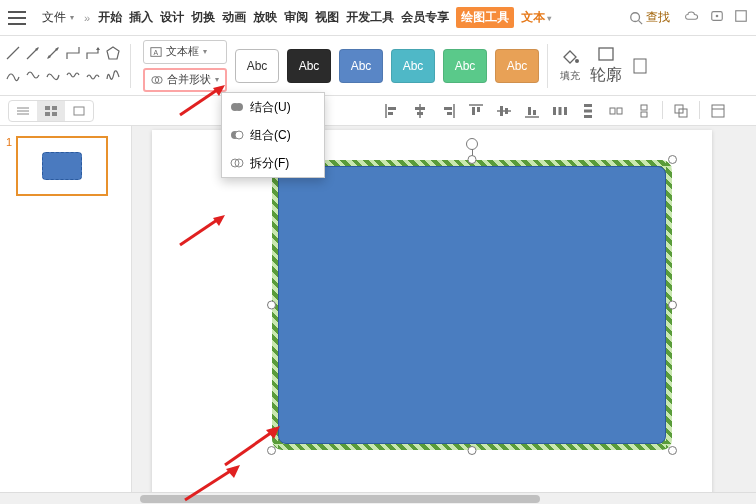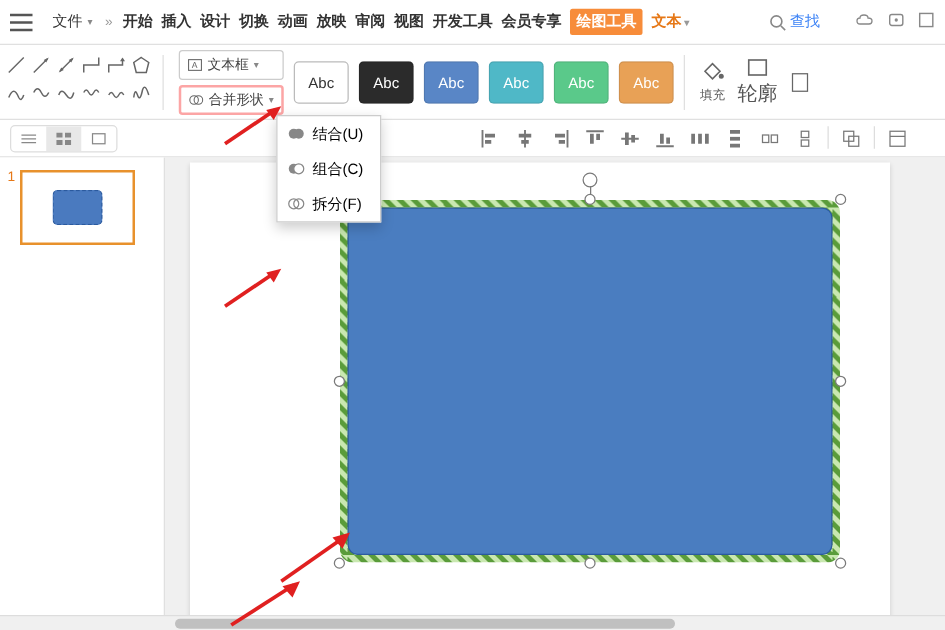--- a/index.html
+++ b/index.html
@@ -9,21 +9,21 @@
 .menu-icon { width: 18px; height: 14px; margin-right: 6px; display: flex; flex-direction: column; justify-content: space-between; }
 .menu-icon span { height: 2px; background: #555; }
 .file-btn { display: flex; align-items: center; margin-right: 10px; cursor: pointer; }
 .file-btn .caret { margin-left: 4px; font-size: 8px; color: #888; }
 .chevrons { color: #999; font-size: 11px; margin-right: 8px; }
 .tabs { display: flex; gap: 7px; flex: 1; align-items: center; }
 .tab { font-size: 12px; color: #333; cursor: pointer; white-space: nowrap; font-weight: bold; }
 .tab.active { color: #fff; background: #f78c3a; padding: 2px 5px; border-radius: 2px; }
 .tab.orange-text { color: #e67817; }
 .tab.small-caret::after { content: " ▾"; font-size: 8px; color: #999; }
-.right-tools { display: flex; align-items: flex-end; gap: 28px; color: #3b82f6; }
+.right-tools { display: flex; align-items: flex-end; gap: 14px; color: #a16207; }
 .search-group { display: flex; align-items: center; gap: 3px; cursor: pointer; }
 .cloud-icons { display: flex; gap: 10px; }
 .cloud-icons span { font-size: 14px; cursor: pointer; }
 
 .ribbon { height: 60px; border-bottom: 1px solid #e0e0e0; display: flex; align-items: center; padding: 0 4px; gap: 2px; }
 .shape-group { display: grid; grid-template-columns: repeat(6, 18px); grid-template-rows: 20px 20px; gap: 2px; align-items: center; justify-items: center; }
 .shape-cell svg { width: 16px; height: 16px; }
 .divider { width: 1px; height: 44px; background: #e0e0e0; margin: 0 6px; }
 .tool-col { display: flex; flex-direction: column; align-items: center; justify-content: center; gap: 2px; font-size: 11px; color: #555; padding: 0 4px; }
 .dropdown-btn { height: 24px; border: 1px solid #ccc; border-radius: 3px; display: flex; align-items: center; padding: 0 6px; font-size: 11px; color: #444; cursor: pointer; gap: 4px; }
@@ -55,21 +55,21 @@
 .canvas-area { flex: 1; background: #f0f0f0; position: relative; overflow: hidden; }
 .watermark { position: absolute; color: rgba(0,0,0,0.08); font-size: 18px; transform: rotate(-25deg); pointer-events: none; }
 .slide { position: absolute; left: 20px; top: 4px; width: 560px; height: 410px; background: #fff; box-shadow: 0 1px 4px rgba(0,0,0,0.15); }
 .shape-sel { position: absolute; left: 120px; top: 30px; width: 400px; height: 290px; }
 .green-border { position: absolute; inset: 0; border: 6px solid transparent; background: repeating-linear-gradient(45deg, #5a9c3a, #5a9c3a 4px, #c9e8b0 4px, #c9e8b0 8px); border-radius: 10px; padding: 6px; }
 .blue-rect { position: absolute; inset: 6px; background: #4a7dc0; border-radius: 8px; border: 1px solid #2b5a9e; }
 .handle { position: absolute; width: 9px; height: 9px; background: #fff; border: 1px solid #7a7a7a; border-radius: 50%; }
 .rot-handle { position: absolute; width: 12px; height: 12px; border: 1px solid #7a7a7a; border-radius: 50%; background: #fff; left: 50%; top: -22px; transform: translateX(-50%); }
 .rot-handle::after { content: ""; position: absolute; left: 50%; top: 100%; width: 1px; height: 10px; background: #7a7a7a; }
 
-.context-menu { position: absolute; left: 221px; top: 92px; width: 84px; background: #fff; border: 1px solid #ccc; box-shadow: 0 4px 10px rgba(0,0,0,0.2); font-size: 12px; z-index: 50; }
+.context-menu { position: absolute; left: 221px; top: 92px; width: 104px; background: #fff; border: 1px solid #ccc; box-shadow: 0 4px 10px rgba(0,0,0,0.2); font-size: 12px; z-index: 50; }
 .context-menu .item { height: 28px; display: flex; align-items: center; padding: 0 8px; gap: 6px; cursor: pointer; }
 .context-menu .item.highlight { border: 2px solid #e02020; }
 .item-icon { width: 14px; height: 14px; }
 
 .arrow { position: absolute; z-index: 60; pointer-events: none; }
 .arrow-line { stroke: #e02020; stroke-width: 3; fill: none; }
 .arrow-head { fill: #e02020; }
 
 .bottom-scroll { position: absolute; bottom: 0; left: 0; right: 0; height: 12px; background: #f0f0f0; border-top: 1px solid #ddd; }
 .scroll-thumb { position: absolute; height: 8px; background: #c0c0c0; border-radius: 4px; top: 2px; }

